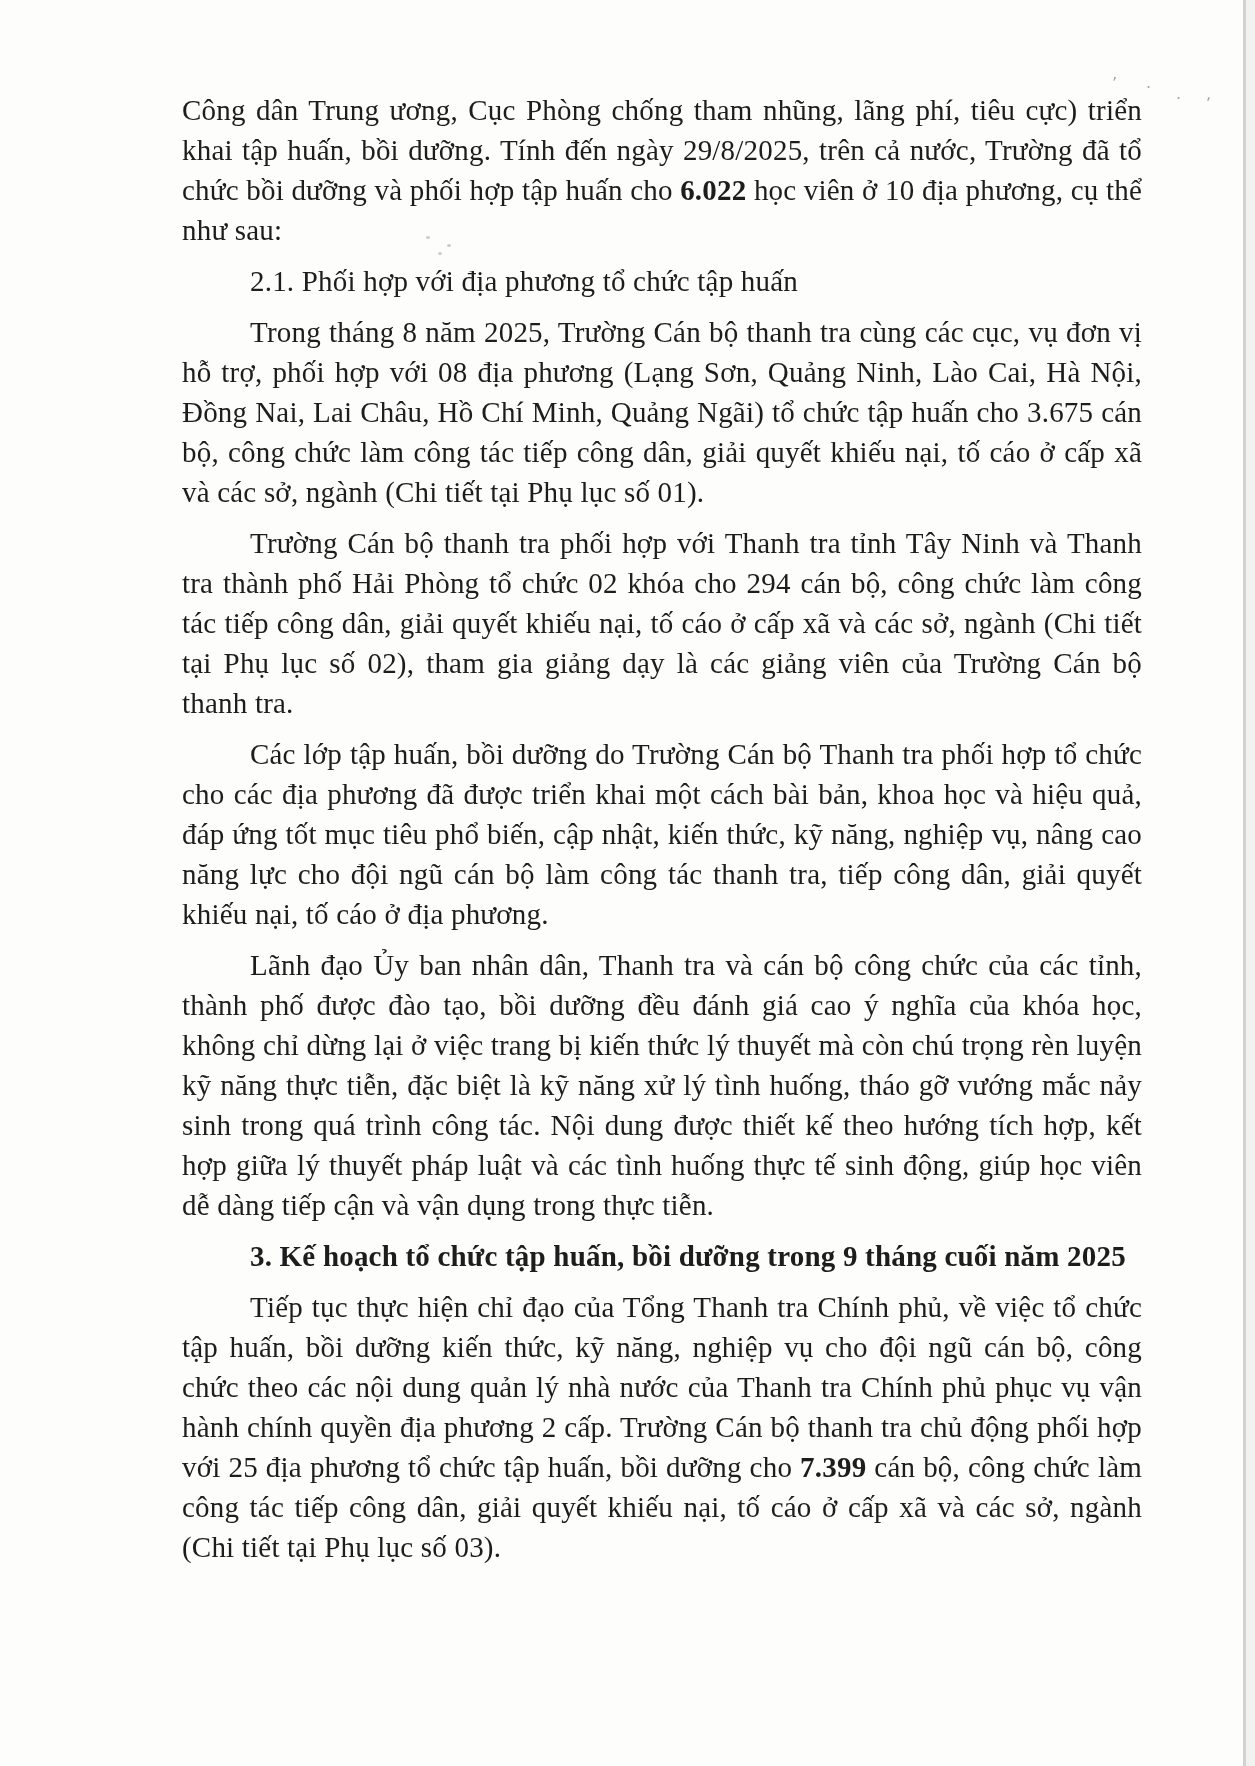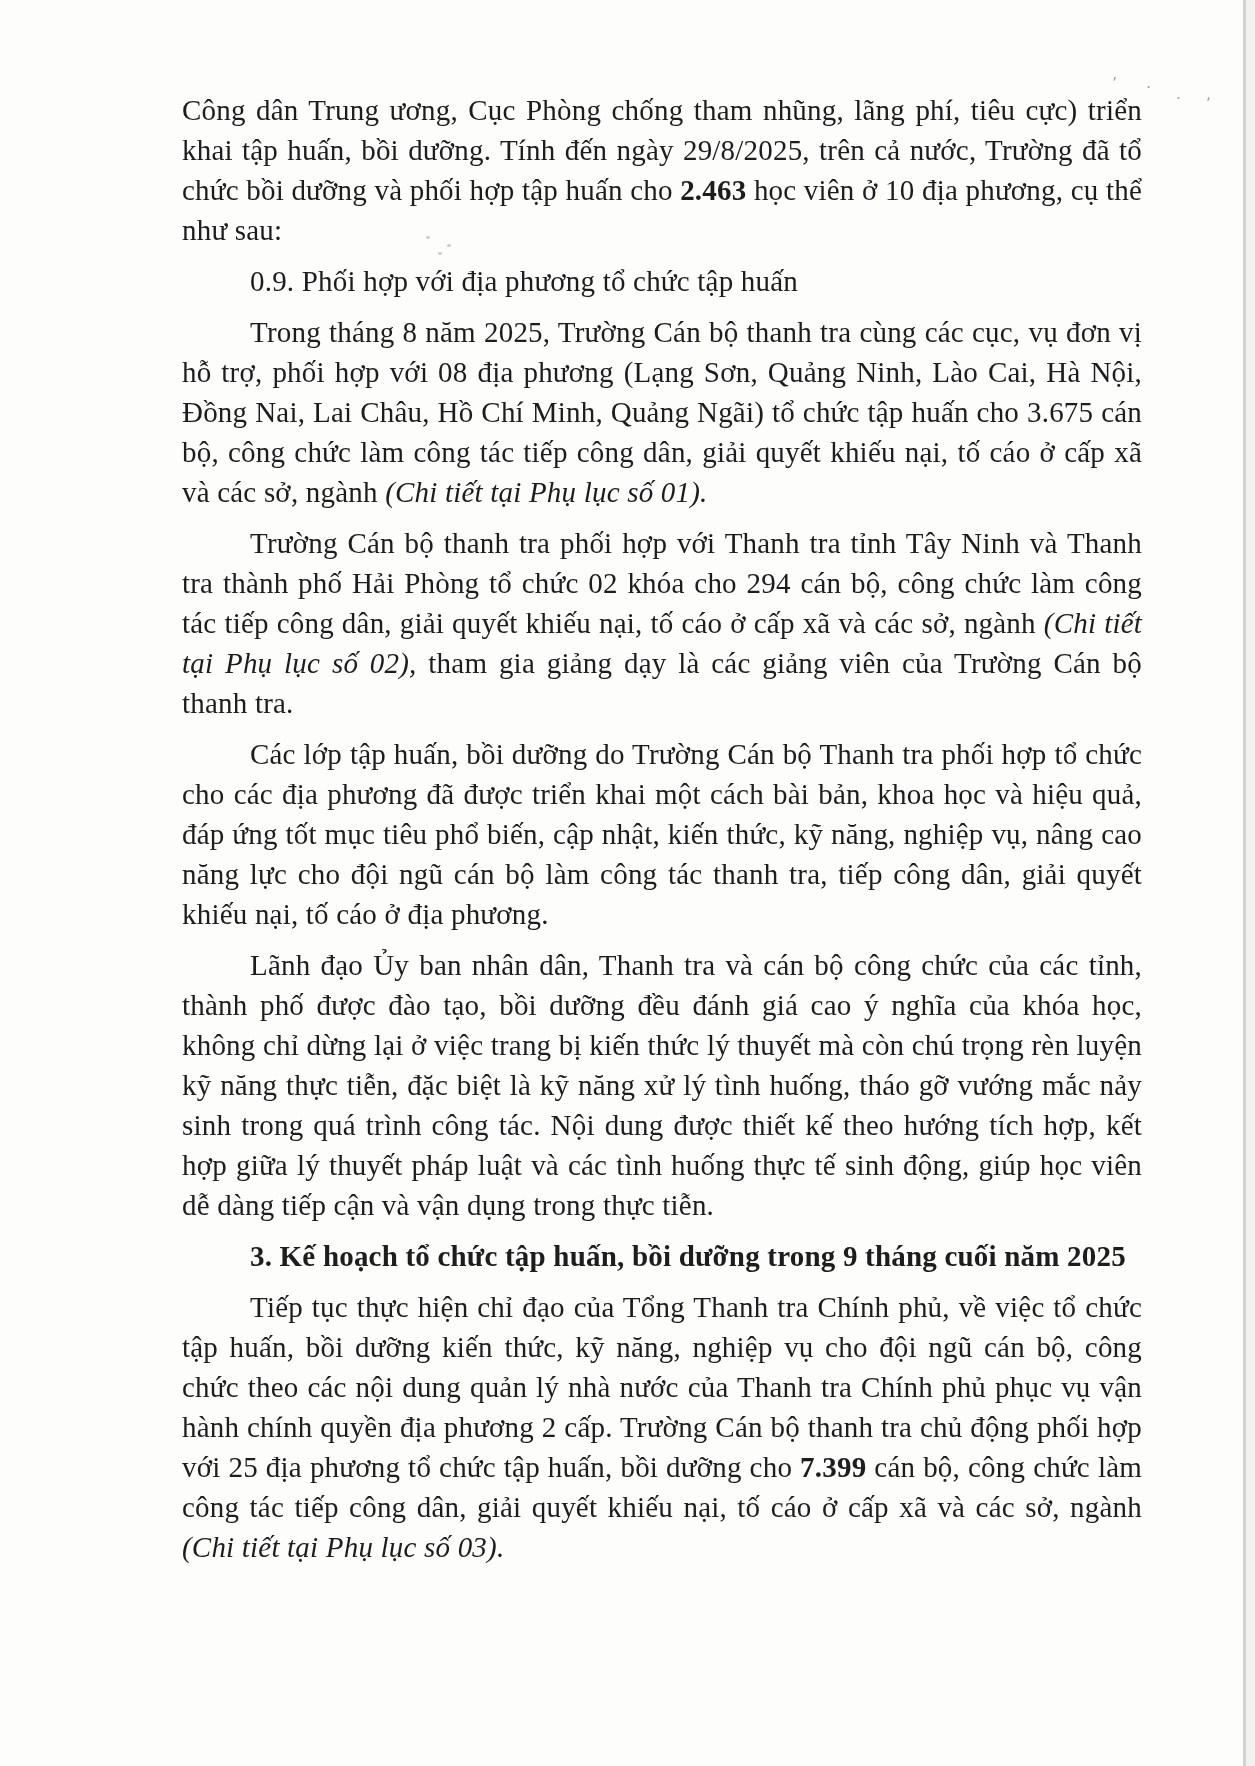--- a/index.html
+++ b/index.html
@@ -24,39 +24,39 @@
   .text-content{
     position:absolute;left:182px;top:90px;width:960px;
     font-size:29px;line-height:40px;color:#1d1d1d;
     text-align:justify;
     letter-spacing:0.2px;
   }
   .text-content p{margin:11px 0 0 0;}
   .text-content p:first-child{margin-top:0;}
   .indent{text-indent:68px;}
   .b{font-weight:700;}
-  .i{font-style:italic;}
+  .i{}
   .mark{
     position:absolute;color:#8d8d8d;font-size:16px;line-height:1;
     font-family:"DejaVu Sans",sans-serif;opacity:.8;
   }
   .speck{
     position:absolute;width:4px;height:3px;background:#b9b9b6;
     border-radius:50%;opacity:.75;
   }
 </style>
 </head>
 <body>
 
 <div class="page">
   <div class="edge-band"></div>
   <div class="edge-line"></div>
   <div class="text-content">
-      <p><span class="">Công dân Trung ương, Cục Phòng chống tham nhũng, lãng phí, tiêu cực) triển khai tập huấn, bồi dưỡng. Tính đến ngày 29/8/2025, trên cả nước, Trường đã tổ chức bồi dưỡng và phối hợp tập huấn cho </span><span class="b">2.463</span><span class=""> học viên ở 10 địa phương, cụ thể như sau:</span></p>
-      <p class="indent"><span class="">0.9. Phối hợp với địa phương tổ chức tập huấn</span></p>
+      <p><span class="">Công dân Trung ương, Cục Phòng chống tham nhũng, lãng phí, tiêu cực) triển khai tập huấn, bồi dưỡng. Tính đến ngày 29/8/2025, trên cả nước, Trường đã tổ chức bồi dưỡng và phối hợp tập huấn cho </span><span class="b">6.022</span><span class=""> học viên ở 10 địa phương, cụ thể như sau:</span></p>
+      <p class="indent"><span class="">2.1. Phối hợp với địa phương tổ chức tập huấn</span></p>
       <p class="indent"><span class="">Trong tháng 8 năm 2025, Trường Cán bộ thanh tra cùng các cục, vụ đơn vị hỗ trợ, phối hợp với 08 địa phương (Lạng Sơn, Quảng Ninh, Lào Cai, Hà Nội, Đồng Nai, Lai Châu, Hồ Chí Minh, Quảng Ngãi) tổ chức tập huấn cho 3.675 cán bộ, công chức làm công tác tiếp công dân, giải quyết khiếu nại, tố cáo ở cấp xã và các sở, ngành </span><span class="i">(Chi tiết tại Phụ lục số 01).</span></p>
       <p class="indent"><span class="">Trường Cán bộ thanh tra phối hợp với Thanh tra tỉnh Tây Ninh và Thanh tra thành phố Hải Phòng tổ chức 02 khóa cho 294 cán bộ, công chức làm công tác tiếp công dân, giải quyết khiếu nại, tố cáo ở cấp xã và các sở, ngành </span><span class="i">(Chi tiết tại Phụ lục số 02),</span><span class=""> tham gia giảng dạy là các giảng viên của Trường Cán bộ thanh tra.</span></p>
       <p class="indent"><span class="">Các lớp tập huấn, bồi dưỡng do Trường Cán bộ Thanh tra phối hợp tổ chức cho các địa phương đã được triển khai một cách bài bản, khoa học và hiệu quả, đáp ứng tốt mục tiêu phổ biến, cập nhật, kiến thức, kỹ năng, nghiệp vụ, nâng cao năng lực cho đội ngũ cán bộ làm công tác thanh tra, tiếp công dân, giải quyết khiếu nại, tố cáo ở địa phương.</span></p>
       <p class="indent"><span class="">Lãnh đạo Ủy ban nhân dân, Thanh tra và cán bộ công chức của các tỉnh, thành phố được đào tạo, bồi dưỡng đều đánh giá cao ý nghĩa của khóa học, không chỉ dừng lại ở việc trang bị kiến thức lý thuyết mà còn chú trọng rèn luyện kỹ năng thực tiễn, đặc biệt là kỹ năng xử lý tình huống, tháo gỡ vướng mắc nảy sinh trong quá trình công tác. Nội dung được thiết kế theo hướng tích hợp, kết hợp giữa lý thuyết pháp luật và các tình huống thực tế sinh động, giúp học viên dễ dàng tiếp cận và vận dụng trong thực tiễn.</span></p>
       <p class="indent"><span class="b">3. Kế hoạch tổ chức tập huấn, bồi dưỡng trong 9 tháng cuối năm 2025</span></p>
       <p class="indent"><span class="">Tiếp tục thực hiện chỉ đạo của Tổng Thanh tra Chính phủ, về việc tổ chức tập huấn, bồi dưỡng kiến thức, kỹ năng, nghiệp vụ cho đội ngũ cán bộ, công chức theo các nội dung quản lý nhà nước của Thanh tra Chính phủ phục vụ vận hành chính quyền địa phương 2 cấp. Trường Cán bộ thanh tra chủ động phối hợp với 25 địa phương tổ chức tập huấn, bồi dưỡng cho </span><span class="b">7.399</span><span class=""> cán bộ, công chức làm công tác tiếp công dân, giải quyết khiếu nại, tố cáo ở cấp xã và các sở, ngành </span><span class="i">(Chi tiết tại Phụ lục số 03).</span></p>
     </div>
   <div>
       <span class="mark" style="left: 1112px; top: 76px;">’</span>
       <span class="mark" style="left: 1146px; top: 80px;">·</span>

